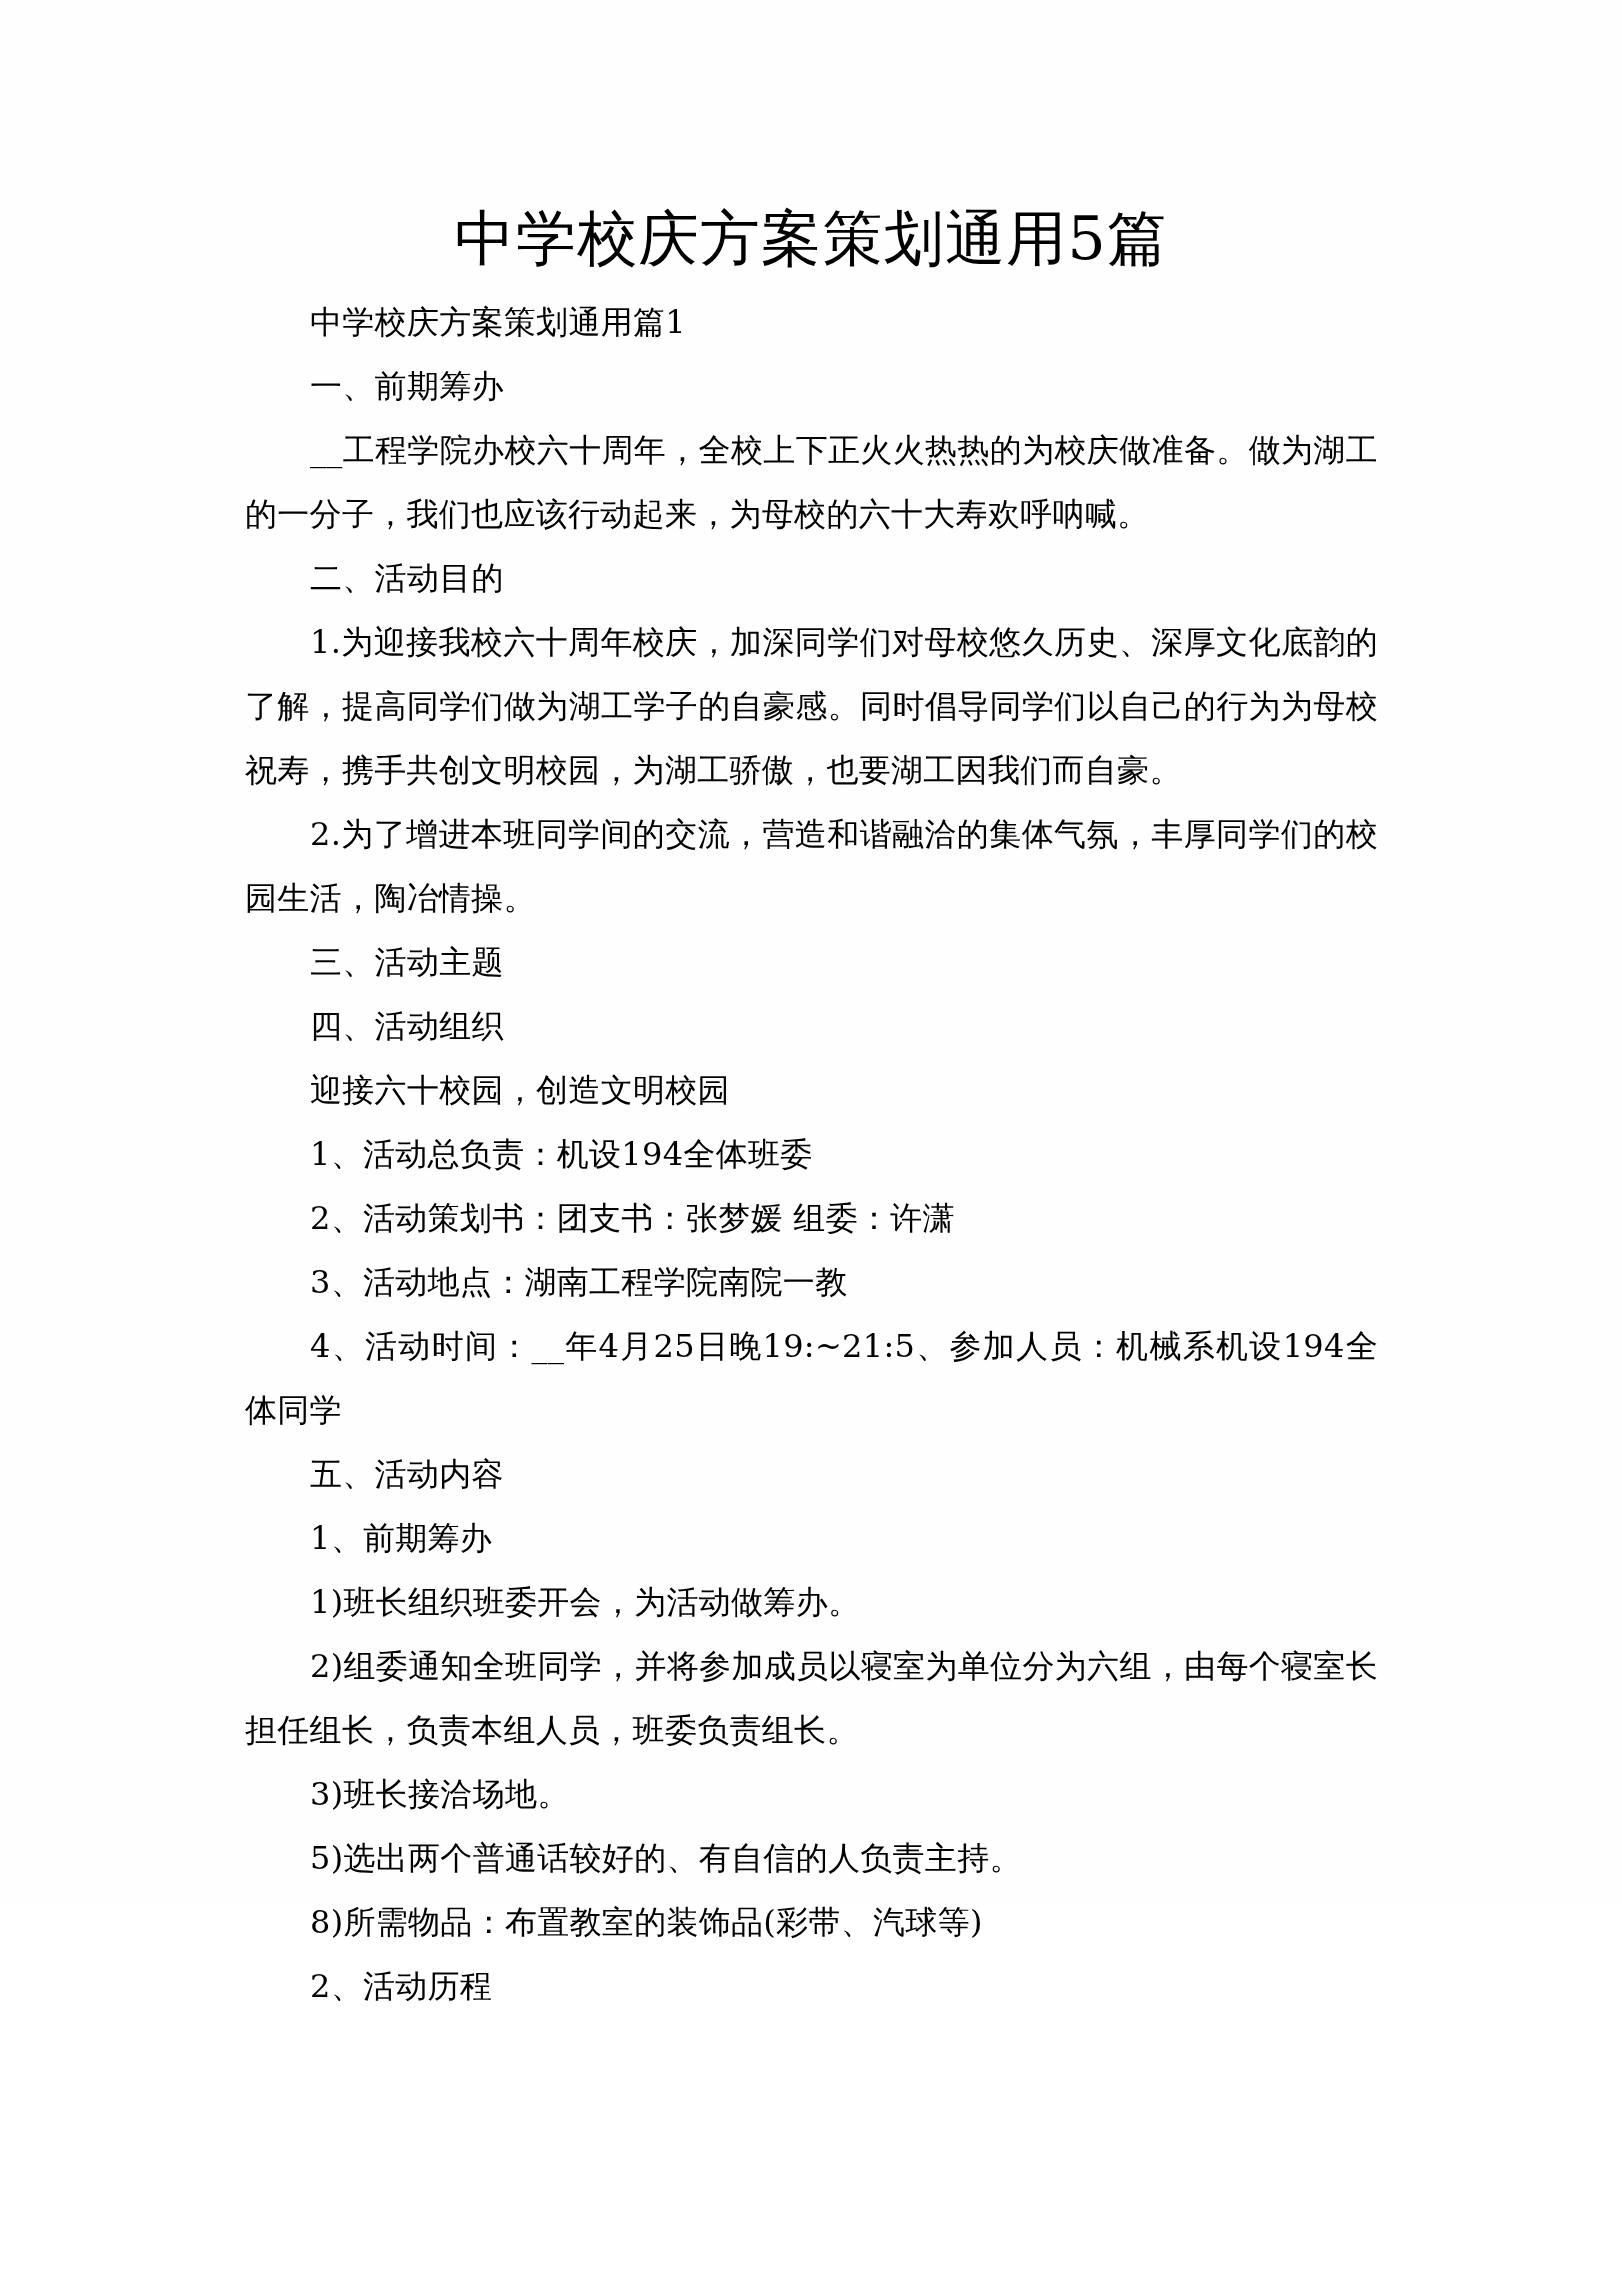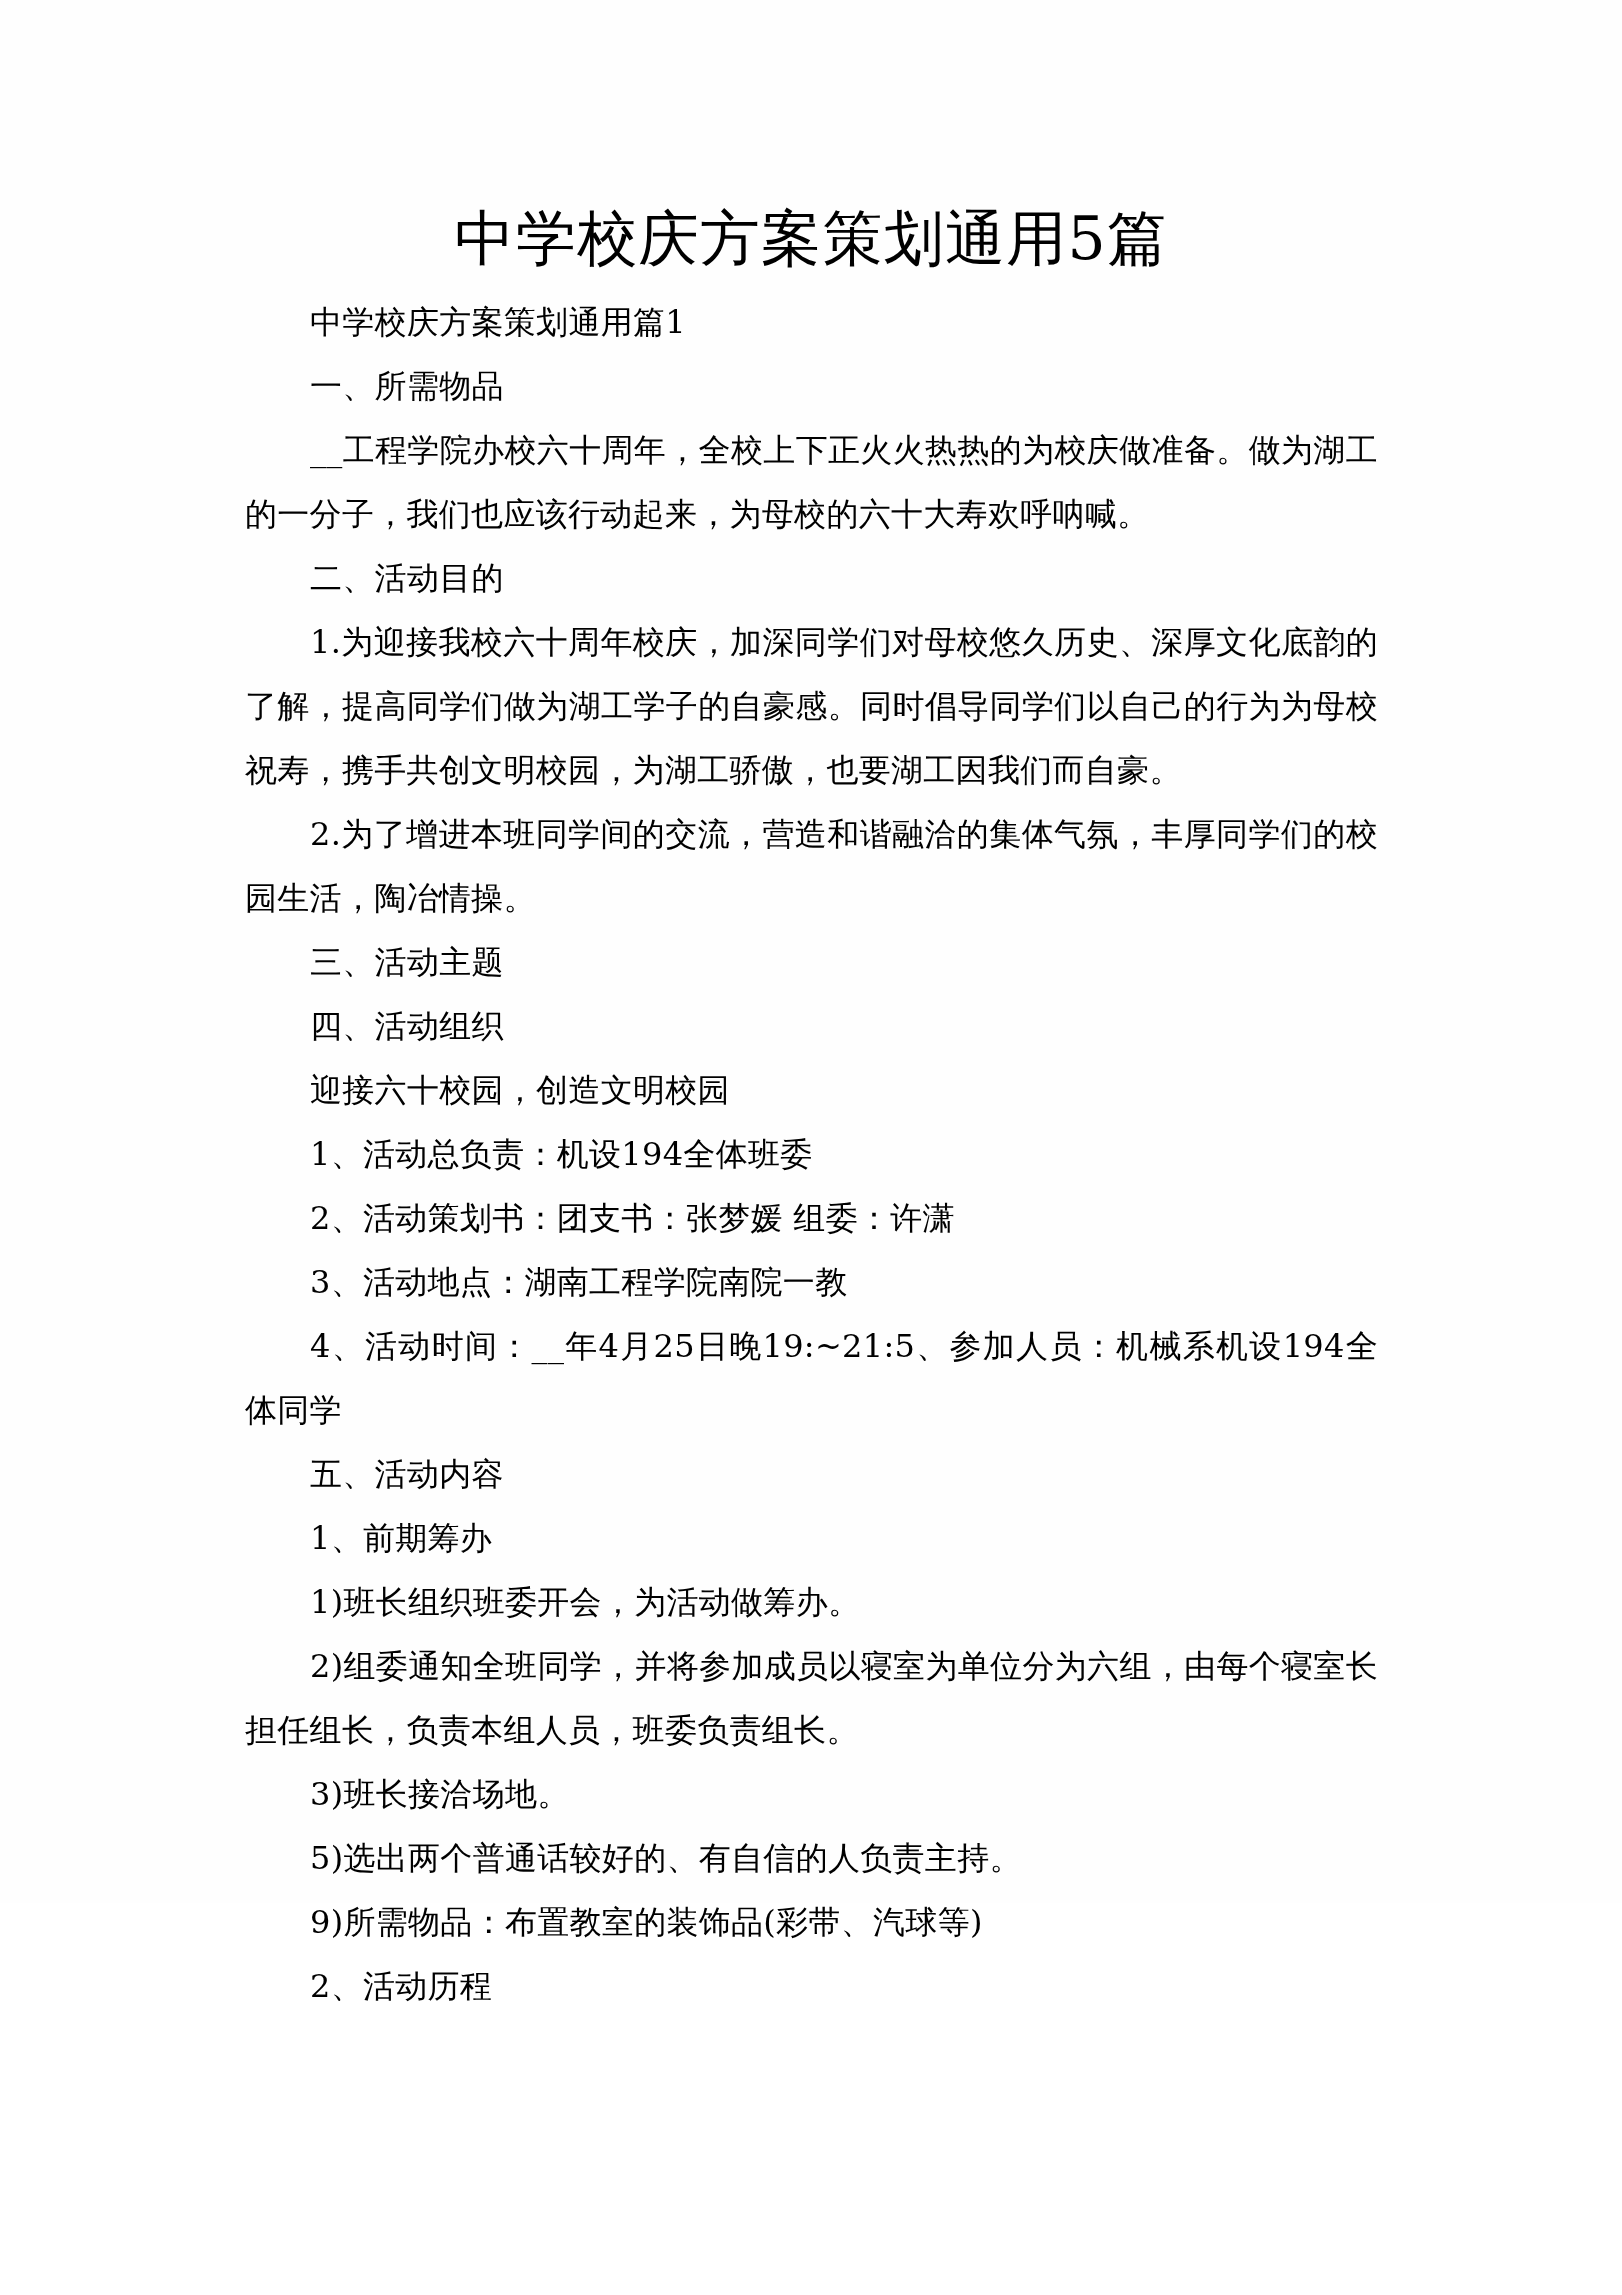--- a/index.html
+++ b/index.html
@@ -53,35 +53,35 @@
   }
 </style>
 </head>
 <body>
 
 <div class="page">
   <h1 class="title">中学校庆方案策划通用5篇</h1>
 
   <div class="body">
     <p class="p">中学校庆方案策划通用篇1</p>
-    <p class="p">一、所需物品</p>
+    <p class="p">一、前期筹办</p>
     <p class="p">__工程学院办校六十周年，全校上下正火火热热的为校庆做准备。做为湖工的一分子，我们也应该行动起来，为母校的六十大寿欢呼呐喊。</p>
     <p class="p">二、活动目的</p>
     <p class="p">1.为迎接我校六十周年校庆，加深同学们对母校悠久历史、深厚文化底韵的了解，提高同学们做为湖工学子的自豪感。同时倡导同学们以自己的行为为母校祝寿，携手共创文明校园，为湖工骄傲，也要湖工因我们而自豪。</p>
     <p class="p">2.为了增进本班同学间的交流，营造和谐融洽的集体气氛，丰厚同学们的校园生活，陶冶情操。</p>
     <p class="p">三、活动主题</p>
     <p class="p">四、活动组织</p>
     <p class="p">迎接六十校园，创造文明校园</p>
     <p class="p">1、活动总负责：机设194全体班委</p>
     <p class="p">2、活动策划书：团支书：张梦媛 组委：许潇</p>
     <p class="p">3、活动地点：湖南工程学院南院一教</p>
     <p class="p">4、活动时间：__年4月25日晚19:~21:5、参加人员：机械系机设194全体同学</p>
     <p class="p">五、活动内容</p>
     <p class="p">1、前期筹办</p>
     <p class="p">1)班长组织班委开会，为活动做筹办。</p>
     <p class="p">2)组委通知全班同学，并将参加成员以寝室为单位分为六组，由每个寝室长担任组长，负责本组人员，班委负责组长。</p>
     <p class="p">3)班长接洽场地。</p>
     <p class="p">5)选出两个普通话较好的、有自信的人负责主持。</p>
-    <p class="p">9)所需物品：布置教室的装饰品(彩带、汽球等)</p>
+    <p class="p">8)所需物品：布置教室的装饰品(彩带、汽球等)</p>
     <p class="p">2、活动历程</p>
   </div>
 </div>
 
 
 </body></html>

